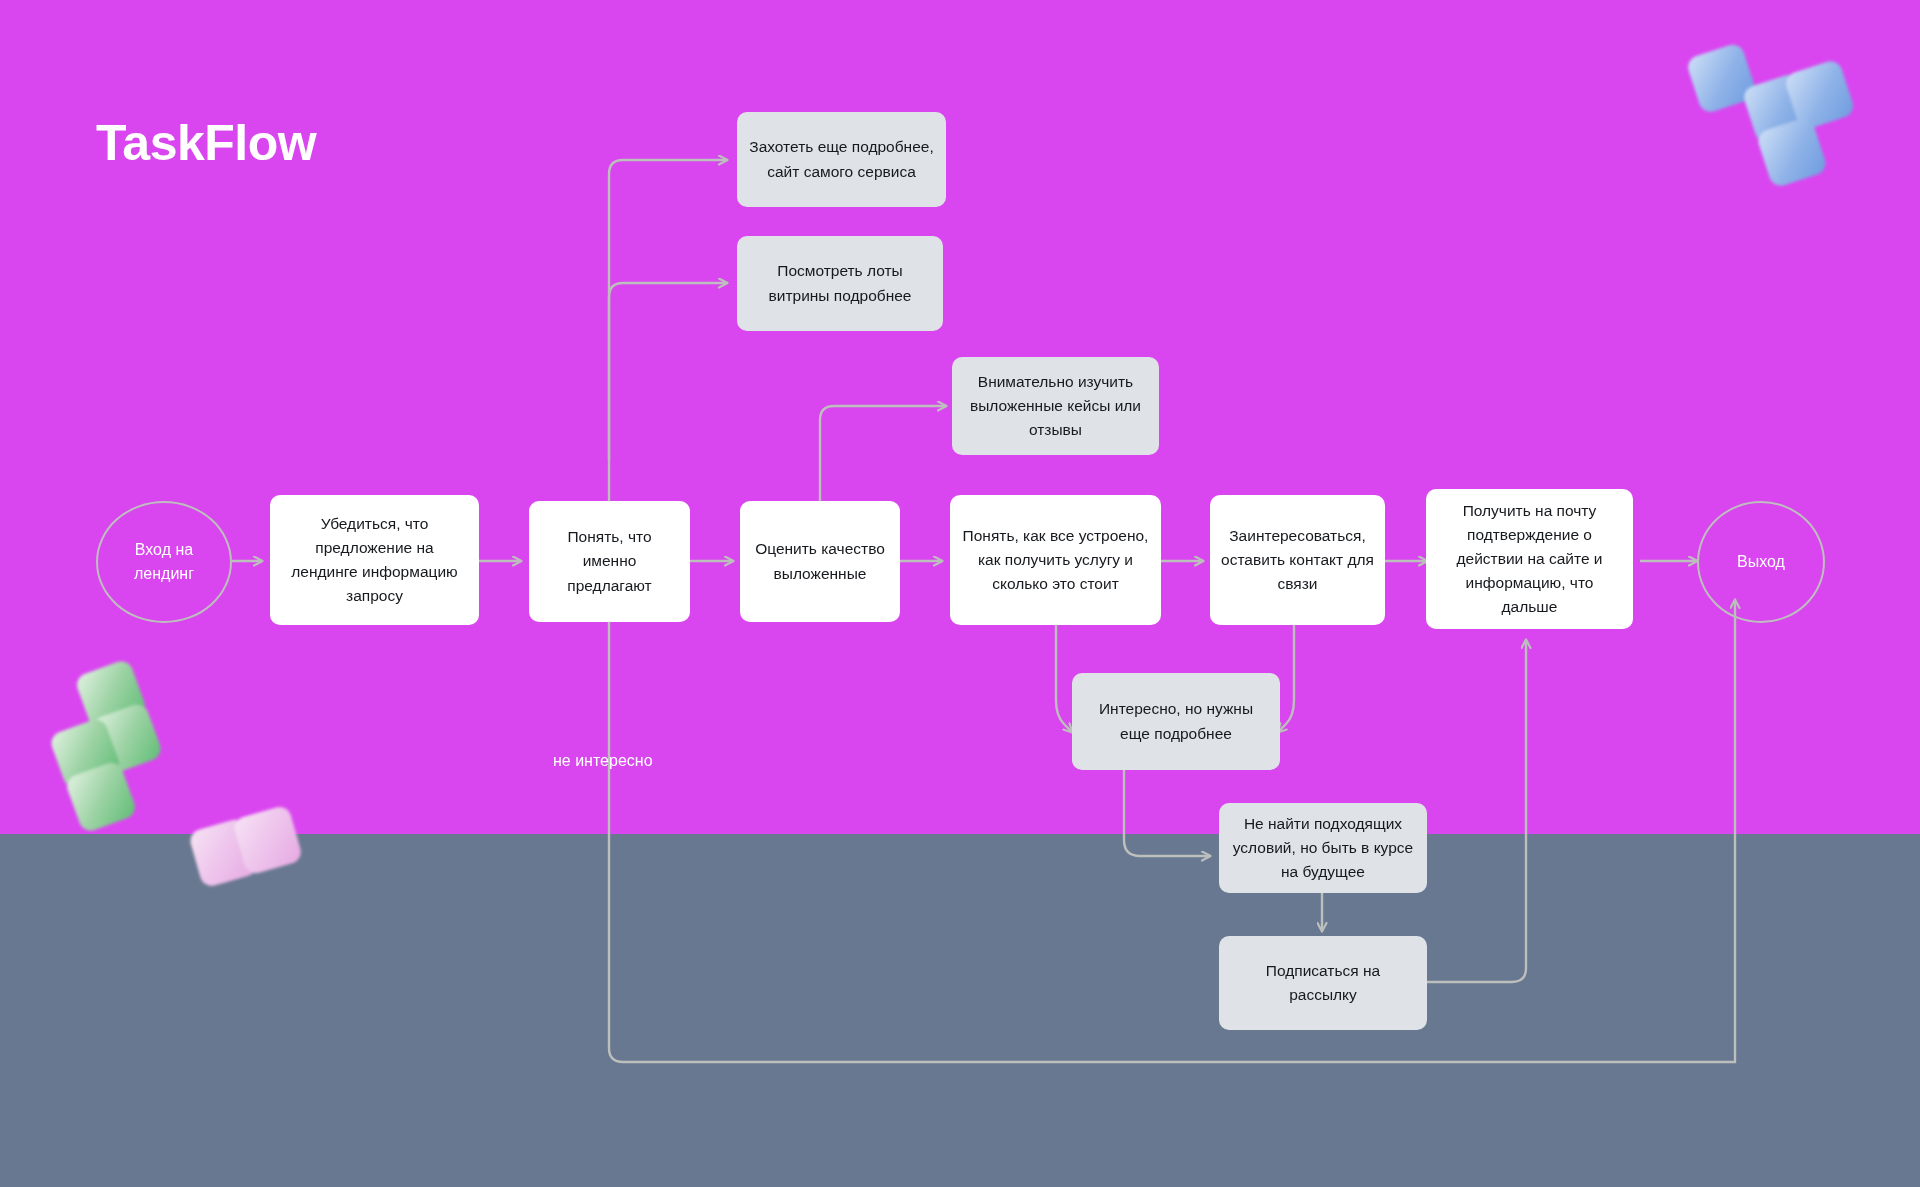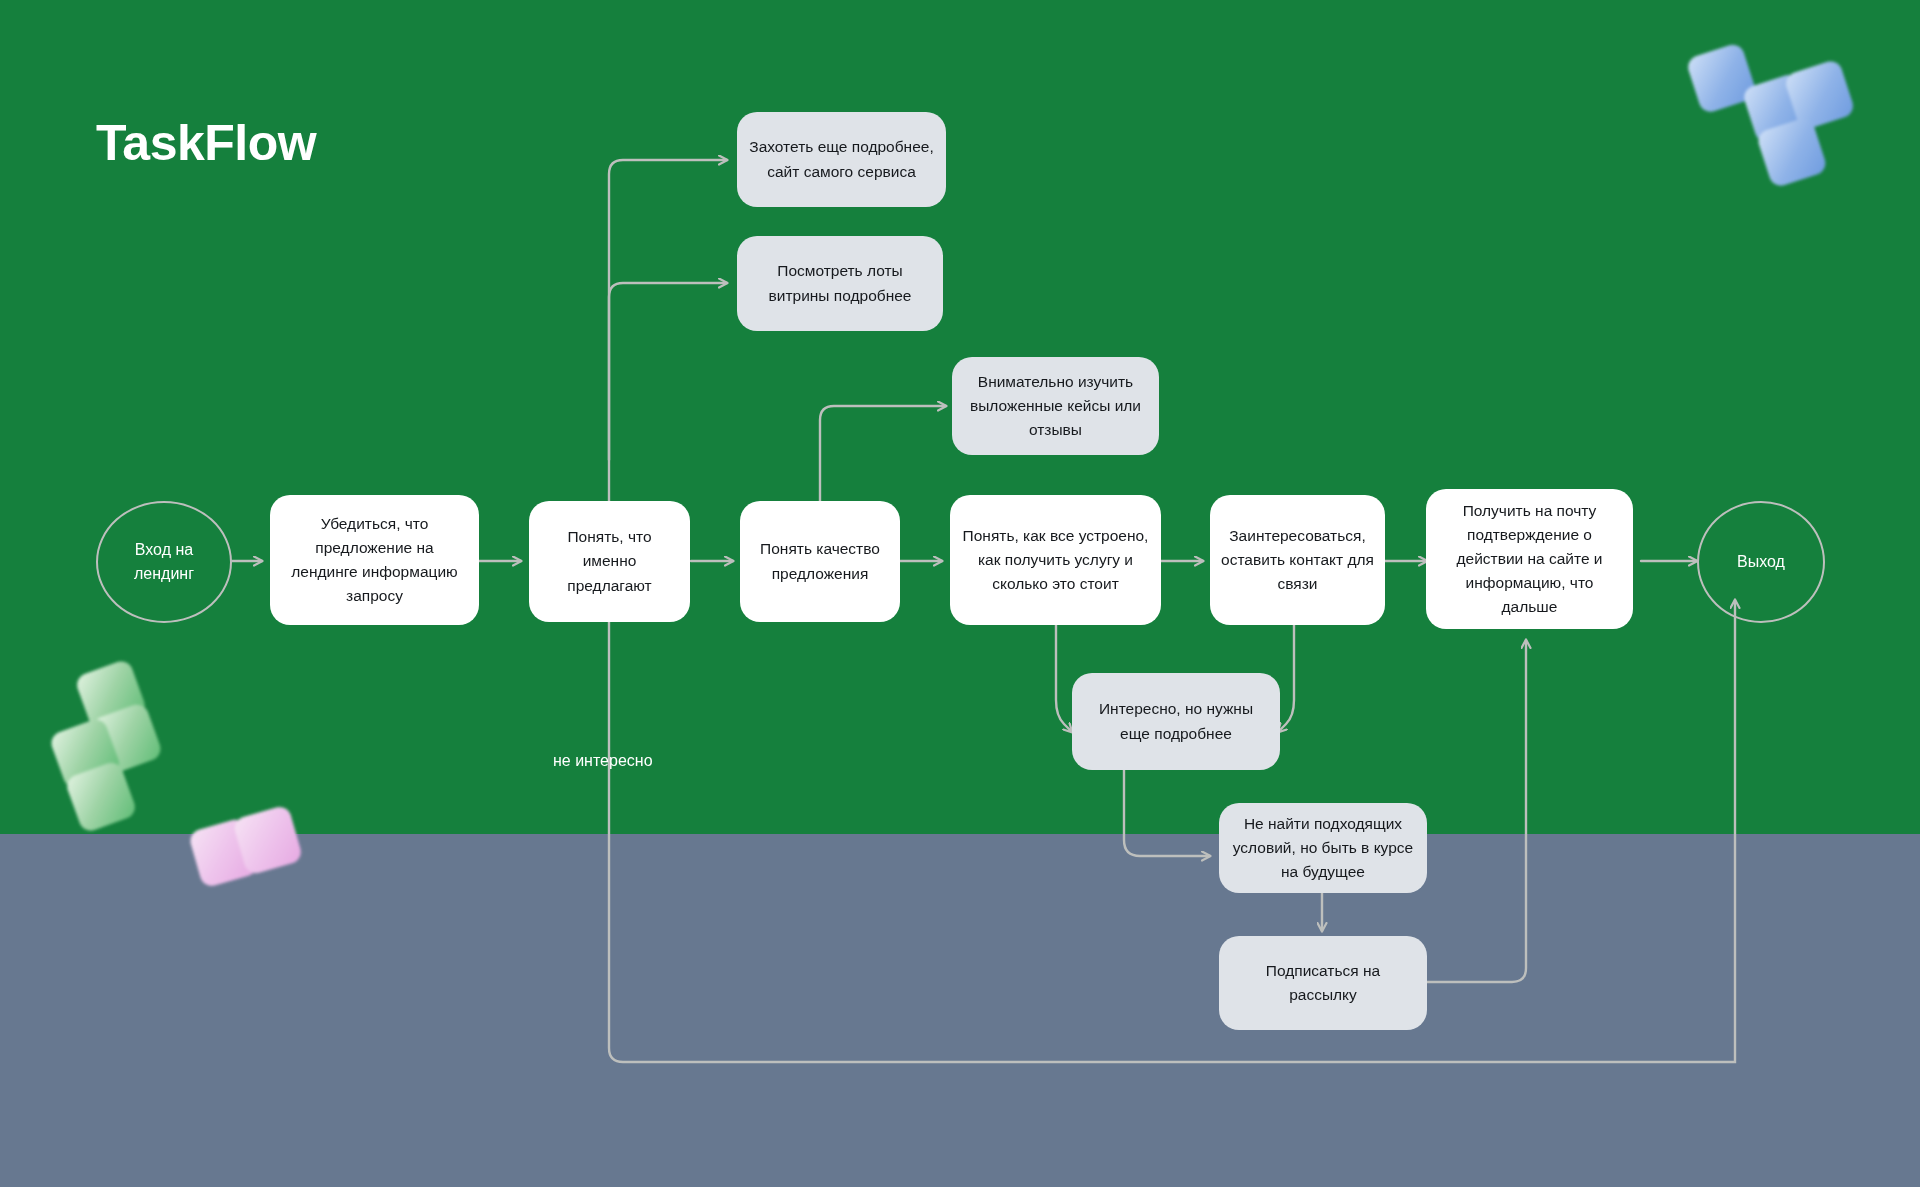--- a/index.html
+++ b/index.html
@@ -12,21 +12,21 @@
     height: 1187px;
     position: relative;
     overflow: hidden;
     font-family: "Liberation Sans", sans-serif;
   }
   .canvas {
     position: absolute;
     inset: 0;
     width: 1920px;
     height: 834px;
-    background: #15803d;
+    background: #d946ef;
   }
   #wires {
     position: absolute;
     left: 0;
     top: 0;
     width: 1920px;
     height: 1187px;
     pointer-events: none;
   }
   .deco {
@@ -61,21 +61,21 @@
     line-height: 1;
   }
 
   .node {
     position: absolute;
     box-sizing: border-box;
     display: flex;
     align-items: center;
     justify-content: center;
     text-align: center;
-    border-radius: 20px;
+    border-radius: 10px;
     padding: 8px 11px;
     line-height: 1.55;
   }
   .node-white {
     background: #ffffff;
     color: #16191d;
     font-size: 15.5px;
   }
   .node-gray {
     background: #dfe3e8;
@@ -179,21 +179,21 @@
 
   <div class="node node-white" style="left:270px; top:495px; width:209px; height:130px;">
     <span>Убедиться, что предложение на лендинге информацию запросу</span>
   </div>
 
   <div class="node node-white" style="left:529px; top:501px; width:161px; height:121px;">
     <span>Понять, что именно предлагают</span>
   </div>
 
   <div class="node node-white" style="left:740px; top:501px; width:160px; height:121px;">
-    <span>Понять качество предложения</span>
+    <span>Оценить качество выложенные</span>
   </div>
 
   <div class="node node-white" style="left:950px; top:495px; width:211px; height:130px;">
     <span>Понять, как все устроено, как получить услугу и сколько это стоит</span>
   </div>
 
   <div class="node node-white" style="left:1210px; top:495px; width:175px; height:130px;">
     <span>Заинтересоваться, оставить контакт для связи</span>
   </div>
 

